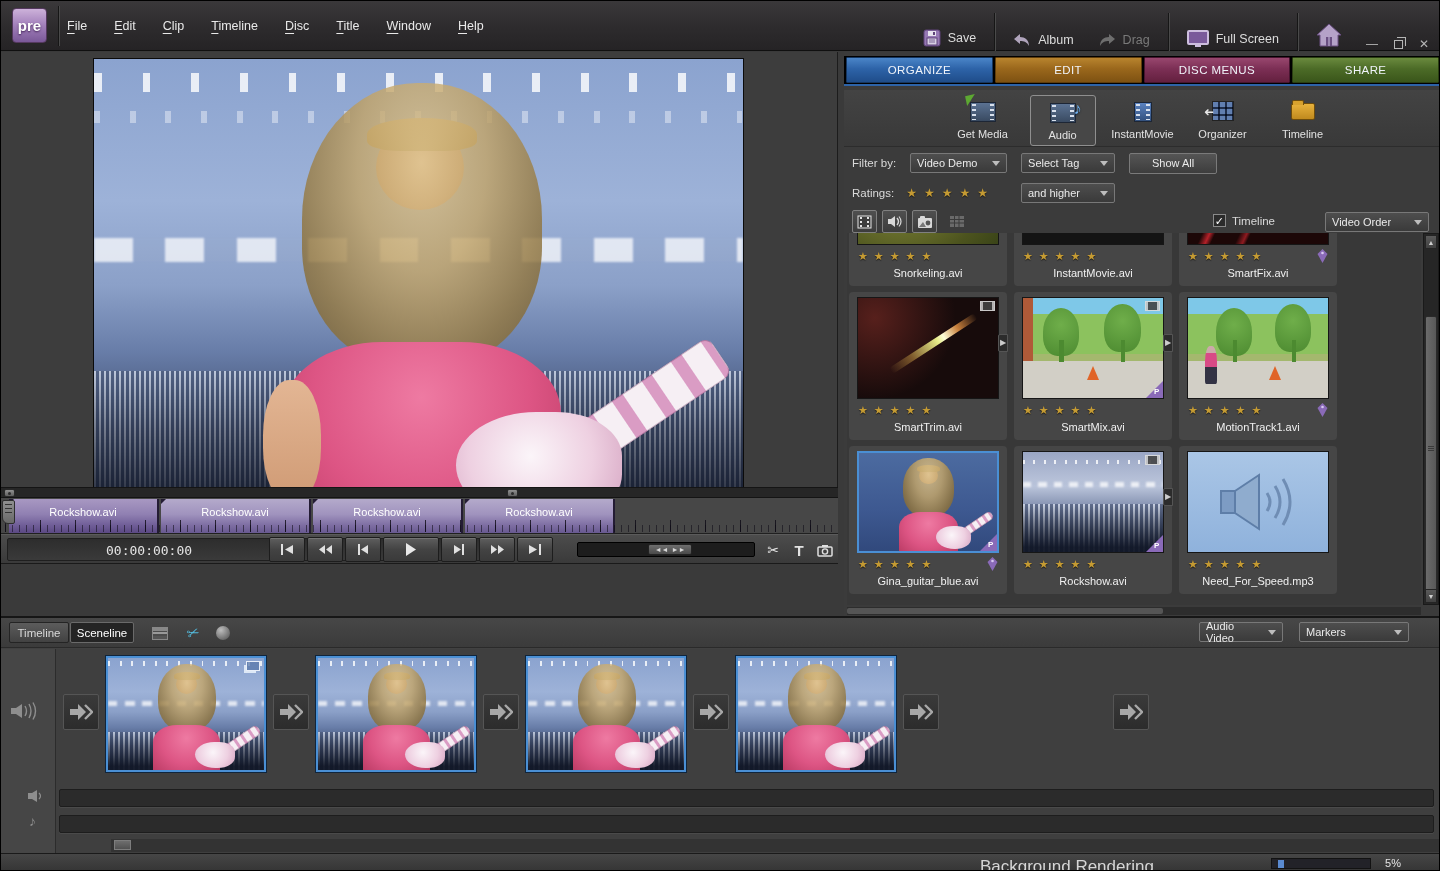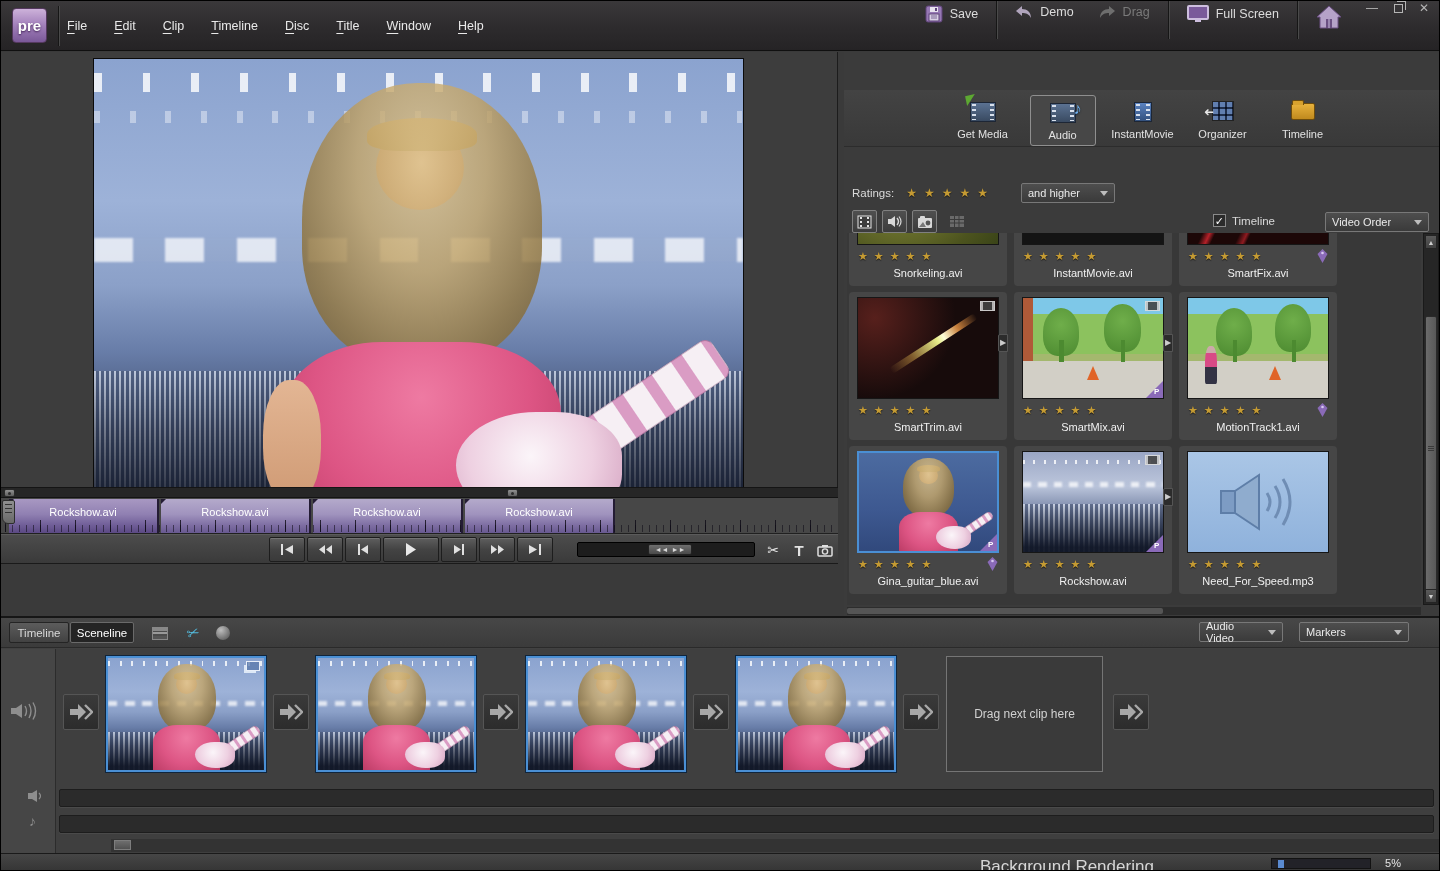--- a/index.html
+++ b/index.html
@@ -10,21 +10,21 @@
   .topbar{position:absolute;left:0;top:0;width:1440px;height:50px;
     background:linear-gradient(180deg,#3a383a 0%,#2d2b2d 55%,#252325 100%);border-bottom:1px solid #101010;}
   .logo{position:absolute;left:11px;top:7px;width:35px;height:35px;border-radius:4px;
     background:linear-gradient(180deg,#cdb2da 0%,#a583bd 45%,#7a5898 100%);
     border:1px solid #55395f;color:#fff;font-weight:bold;font-size:15px;text-align:center;line-height:33px;
     text-shadow:0 1px 2px rgba(40,10,60,.8);}
   .tb-sep{position:absolute;top:5px;width:1px;height:40px;background:#161616;box-shadow:1px 0 0 #4a4a4a;}
   .menubar{position:absolute;left:66px;top:0;height:50px;display:flex;align-items:center;gap:27px;}
   .menu-item{color:#e9e9e9;font-size:12.5px;cursor:default;}
   .menu-item u{text-underline-offset:3px;}
-  .tb-right{position:absolute;right:8px;top:0;height:50px;display:flex;align-items:flex-start;gap:12px;}
+  .tb-right{position:absolute;right:8px;top:0;height:50px;display:flex;align-items:flex-end;gap:12px;}
   .tb-btn{display:flex;align-items:center;gap:7px;color:#dcdcdc;font-size:12.5px;padding:4px 6px;cursor:default;}
   .tb-btn.disabled{color:#7a7a7a;}
   .win-ctl{display:flex;align-items:center;gap:16px;margin-left:6px;margin-right:4px;color:#b5b5b5;font-size:12px;}
   .win-ctl span{cursor:default;}
   .restore-glyph{display:inline-block;width:9px;height:9px;border:1px solid #b5b5b5;box-shadow:2px -2px 0 -0px #2d2b2d,3px -3px 0 0 #b5b5b5;}
 
   
   .monitor-panel{position:absolute;left:0;top:51px;width:837px;height:486px;background:#3d3d3d;border-right:1px solid #1c1c1c;}
   .video-frame{position:absolute;left:92px;top:6px;width:651px;height:474px;border:1px solid #0b0b0b;overflow:hidden;}
 
@@ -243,21 +243,21 @@
         </span>
         <span>Save</span>
       </div>
       <div class="tb-sep" style="position:static;height:38px"></div>
       <div class="tb-btn">
         <span>
           <svg width="18" height="14" viewBox="0 0 18 14">
               <path d="M7 1 L1 6 L7 11 L7 8 C11 8 14 9 16 13 C16 7 12 4 7 4 Z" fill="#b0a4bc"></path>
             </svg>
         </span>
-        <span>Demo</span>
+        <span>Album</span>
       </div>
       <div class="tb-btn disabled">
         <span>
           <svg width="18" height="14" viewBox="0 0 18 14">
               <path d="M11 1 L17 6 L11 11 L11 8 C7 8 4 9 2 13 C2 7 6 4 11 4 Z" fill="#6e6e6e"></path>
             </svg>
         </span>
         <span>Drag</span>
       </div>
       <div class="tb-sep" style="position:static;height:38px"></div>
@@ -332,20 +332,23 @@
     <div class="ticks-small"></div>
     <div class="ticks-big"></div>
     <div class="cti">
         <i></i>
         <i></i>
         <i></i>
       </div>
   </div>
 
   <div class="transport">
+    <div class="tc-box">
+      <div class="tc-text">00:00:00:00</div>
+    </div>
     <div class="tp-row">
       <div class="tp-btn">
           <svg width="14" height="11" viewBox="0 0 14 11">
             <rect x="1" y="0" width="2" height="11" fill="#e0e0e0"></rect>
             <path d="M13 1 L5 5.5 L13 10 Z" fill="#e0e0e0"></path>
           </svg>
         </div>
       <div class="tp-btn">
           <svg width="15" height="11" viewBox="0 0 15 11">
             <path d="M7 1 L1 5.5 L7 10 Z" fill="#e0e0e0"></path>
@@ -395,20 +398,26 @@
         <svg width="16" height="13" viewBox="0 0 16 13">
             <rect x="1" y="3" width="14" height="9" rx="1" fill="none" stroke="#e0e0e0" stroke-width="1.5"></rect>
             <rect x="5" y="1" width="6" height="2" fill="#e0e0e0"></rect>
             <circle cx="8" cy="7.5" r="2.6" fill="none" stroke="#e0e0e0" stroke-width="1.4"></circle>
           </svg>
       </div>
     </div>
   </div>
 
   <div class="task-panel">
+    <div class="tabs-row">
+      <div class="task-tab tab-organize">ORGANIZE</div>
+      <div class="task-tab tab-edit">EDIT</div>
+      <div class="task-tab tab-disc">DISC MENUS</div>
+      <div class="task-tab tab-share">SHARE</div>
+    </div>
 
     <div class="org-tools">
       <div class="org-tool">
         <div class="ot-icon">
             <div class="fs">
               <i class="l"></i>
               <i class="r"></i>
             </div>
             <div class="green-arrow"></div>
           </div>
@@ -441,20 +450,32 @@
         <span>Organizer</span>
       </div>
       <div class="org-tool">
         <div class="ot-icon">
             <div class="folder"></div>
           </div>
         <span>Timeline</span>
       </div>
     </div>
 
+    <div class="filter-row">
+      <span>Filter by:</span>
+      <div class="dd" style="width:97px">
+          <span>Video Demo</span>
+          <span class="arr"></span>
+        </div>
+      <div class="dd" style="width:94px">
+          <span>Select Tag</span>
+          <span class="arr"></span>
+        </div>
+      <div class="pushbtn" style="width:88px">Show All</div>
+    </div>
 
     <div class="ratings-row">
       <span>Ratings:</span>
       <span class="star-set">★★★★★</span>
       <div class="dd" style="width:94px;margin-left:14px">
           <span>and higher</span>
           <span class="arr"></span>
         </div>
     </div>
 
@@ -783,23 +804,20 @@
               </div>
             </div>
         </div>
         <div class="arrow-btn" style="left:847px">
             <svg width="24" height="18" viewBox="0 0 24 18">
               <path d="M1 6 L9 6 L9 1 L17 9 L9 17 L9 12 L1 12 Z" fill="#a8a8a8"></path>
               <path d="M16 2 L23 9 L16 16" stroke="#a8a8a8" stroke-width="2.4" fill="none"></path>
             </svg>
           </div>
 
-        <div class="dropbox">
-            <span>Drag next clip here</span>
-          </div>
         <div class="arrow-btn" style="left:1057px">
             <svg width="24" height="18" viewBox="0 0 24 18">
               <path d="M1 6 L9 6 L9 1 L17 9 L9 17 L9 12 L1 12 Z" fill="#a8a8a8"></path>
               <path d="M16 2 L23 9 L16 16" stroke="#a8a8a8" stroke-width="2.4" fill="none"></path>
             </svg>
           </div>
 
         <div class="audio-bar" style="top:140px"></div>
         <div class="audio-bar" style="top:166px"></div>
         <div class="hscroll-bottom">

